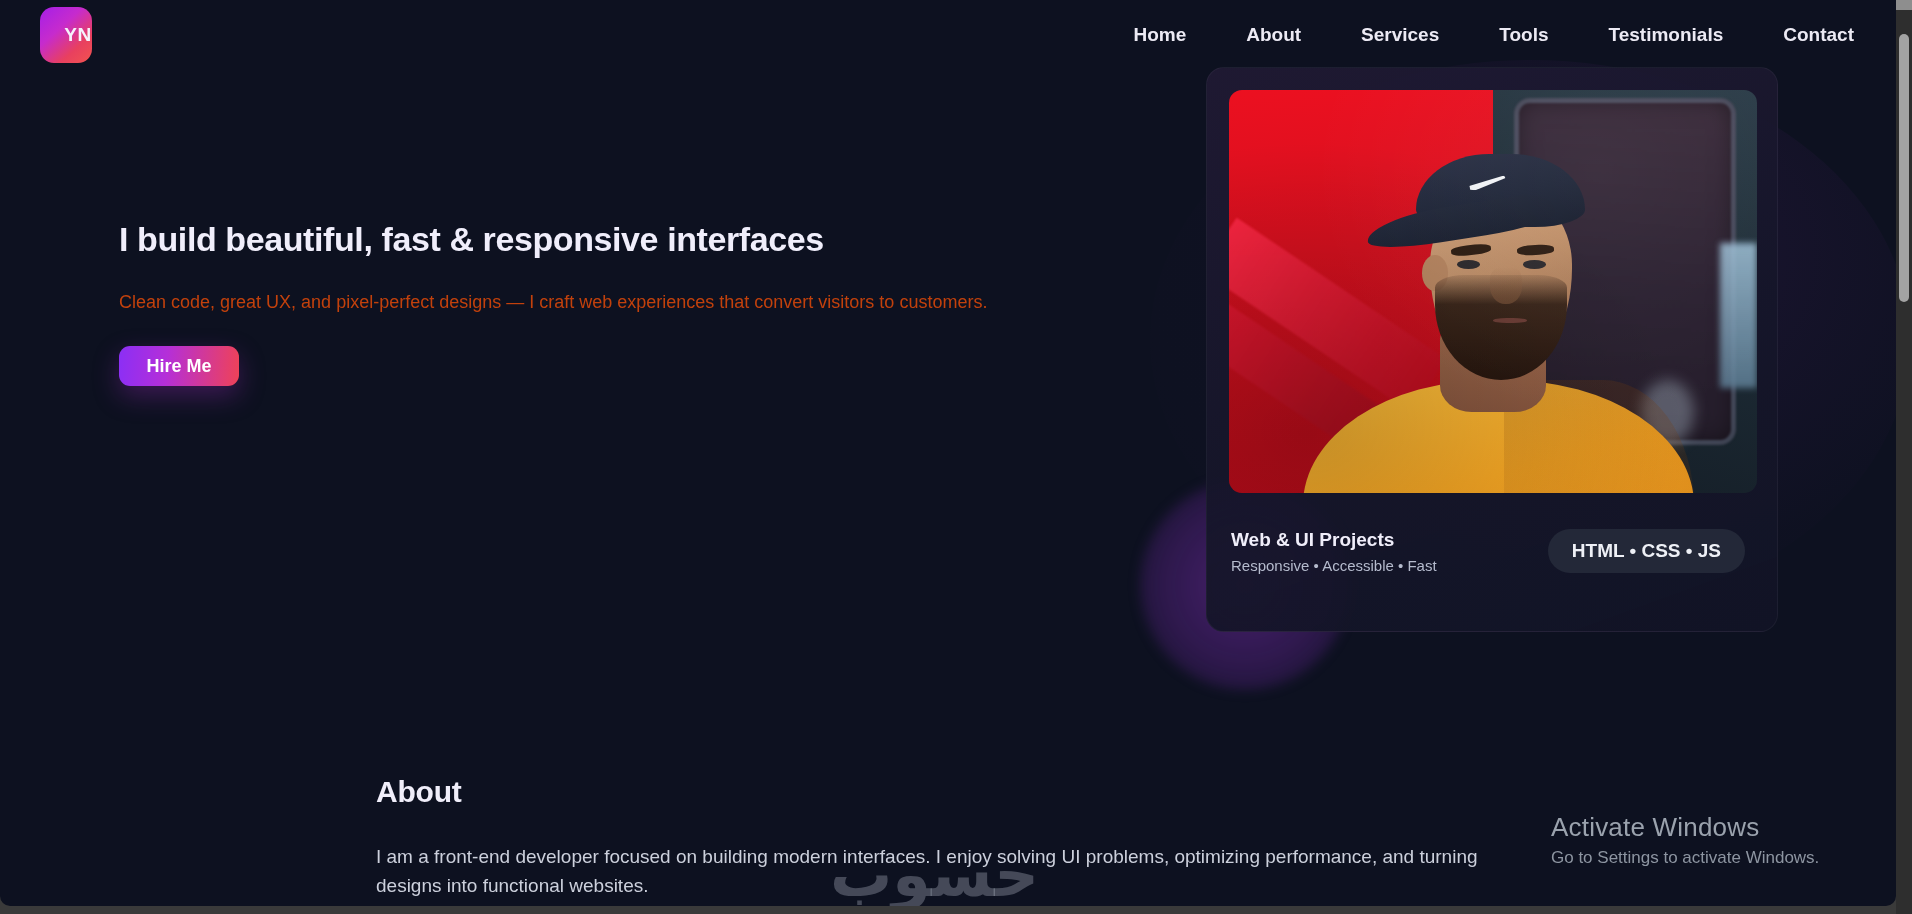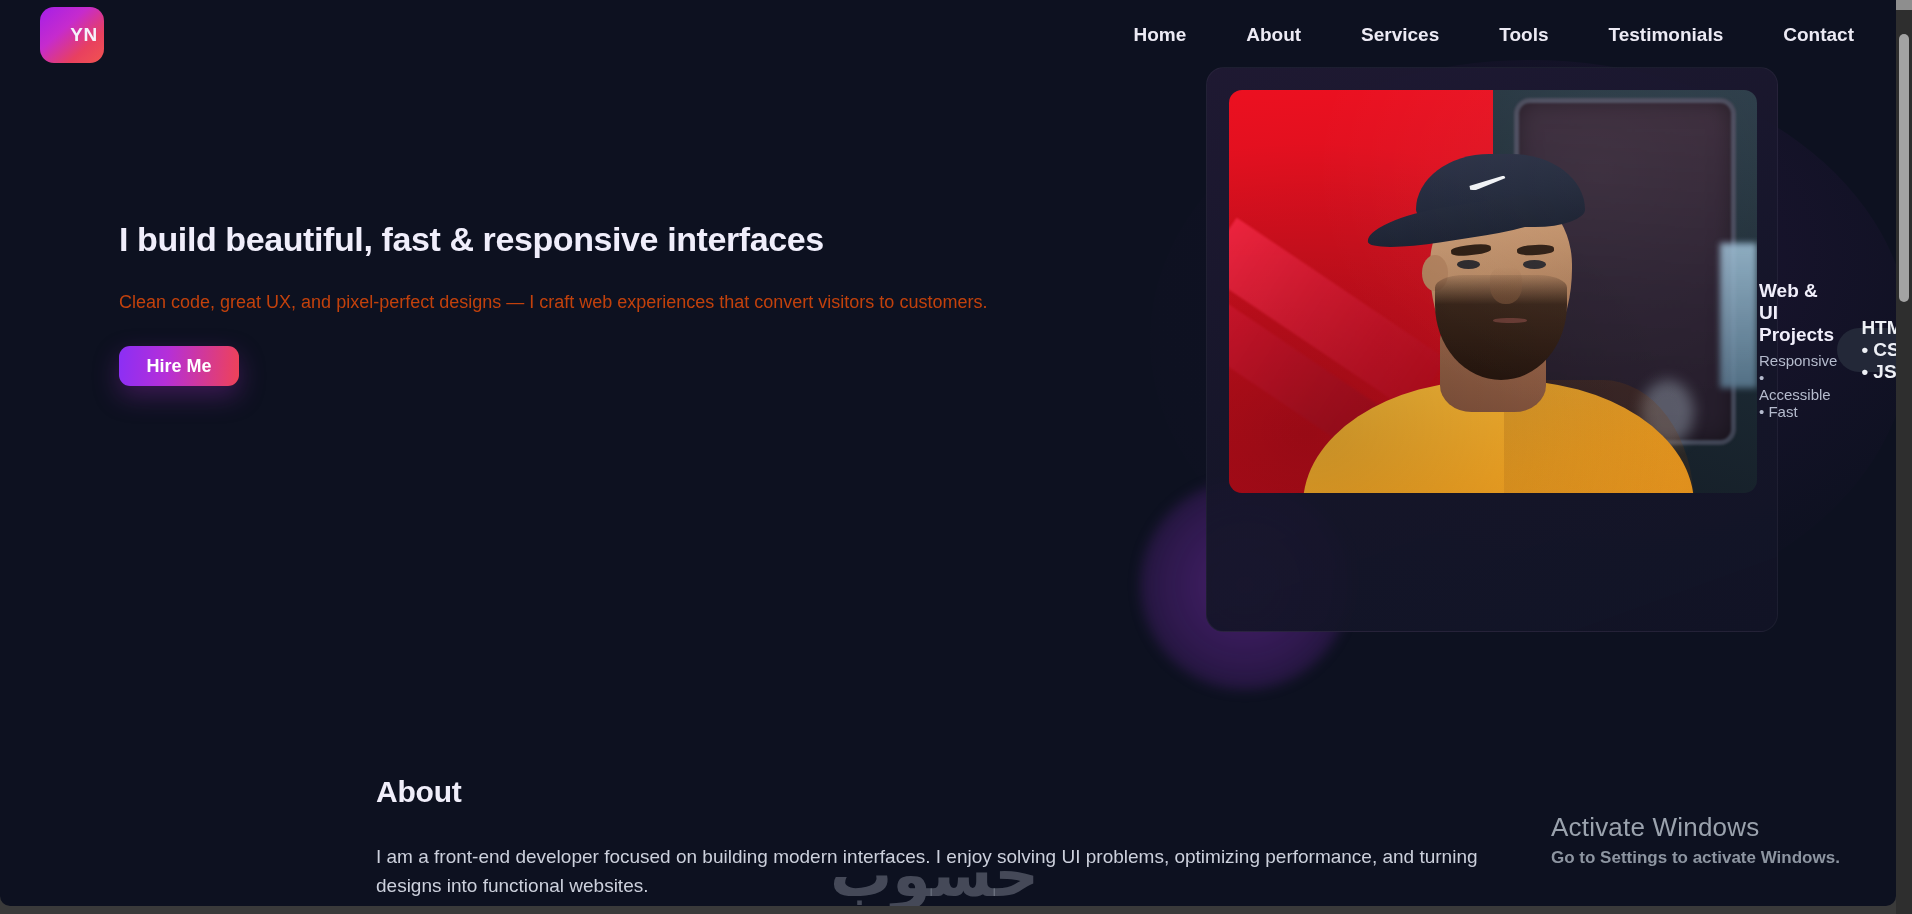--- a/index.html
+++ b/index.html
@@ -66,21 +66,21 @@
     align-items: center;
     z-index: 6;
   }
   .brand {
     display: flex;
     align-items: center;
     gap: 16px;
     margin-left: 40px;
   }
   .logo-badge {
-    width: 64px; height: 56px;
+    width: 52px; height: 56px;
     border-radius: 14px;
     background: linear-gradient(138deg, #a51fe8 0%, #c62bcd 38%, #e8405f 72%, #f2544f 100%);
     display: flex;
     align-items: center;
     justify-content: center;
     color: #f5f2fb;
     font-size: 19px;
     font-weight: 700;
     letter-spacing: 0.5px;
     padding-left: 24px;
@@ -166,21 +166,21 @@
     left: 1206px;
     top: -3px;
     width: 572px;
     height: 565px;
     border-radius: 18px;
     background: linear-gradient(160deg, rgba(32,26,52,0.92) 0%, rgba(22,22,42,0.92) 55%, rgba(18,20,38,0.95) 100%);
     border: 1px solid rgba(255,255,255,0.045);
     padding: 22px;
     z-index: 4;
     display: flex;
-    flex-direction: row;
+    flex-direction: column;
   }
   .photo-frame {
     position: relative;
     width: 528px;
     height: 403px;
     border-radius: 13px;
     overflow: hidden;
     flex: none;
   }
 
@@ -432,21 +432,21 @@
   .activate-title {
     color: #9aa2ad;
     font-size: 26px;
     font-weight: 400;
     letter-spacing: 0.2px;
   }
   .activate-sub {
     margin-top: 5px;
     color: #8d95a1;
     font-size: 17px;
-    font-weight: 700;
+    font-weight: 400;
   }
 
   
   #scrollbar {
     position: absolute;
     right: 0; top: 0;
     width: 16px;
     height: 914px;
     background: #2e2e2e;
     z-index: 12;

